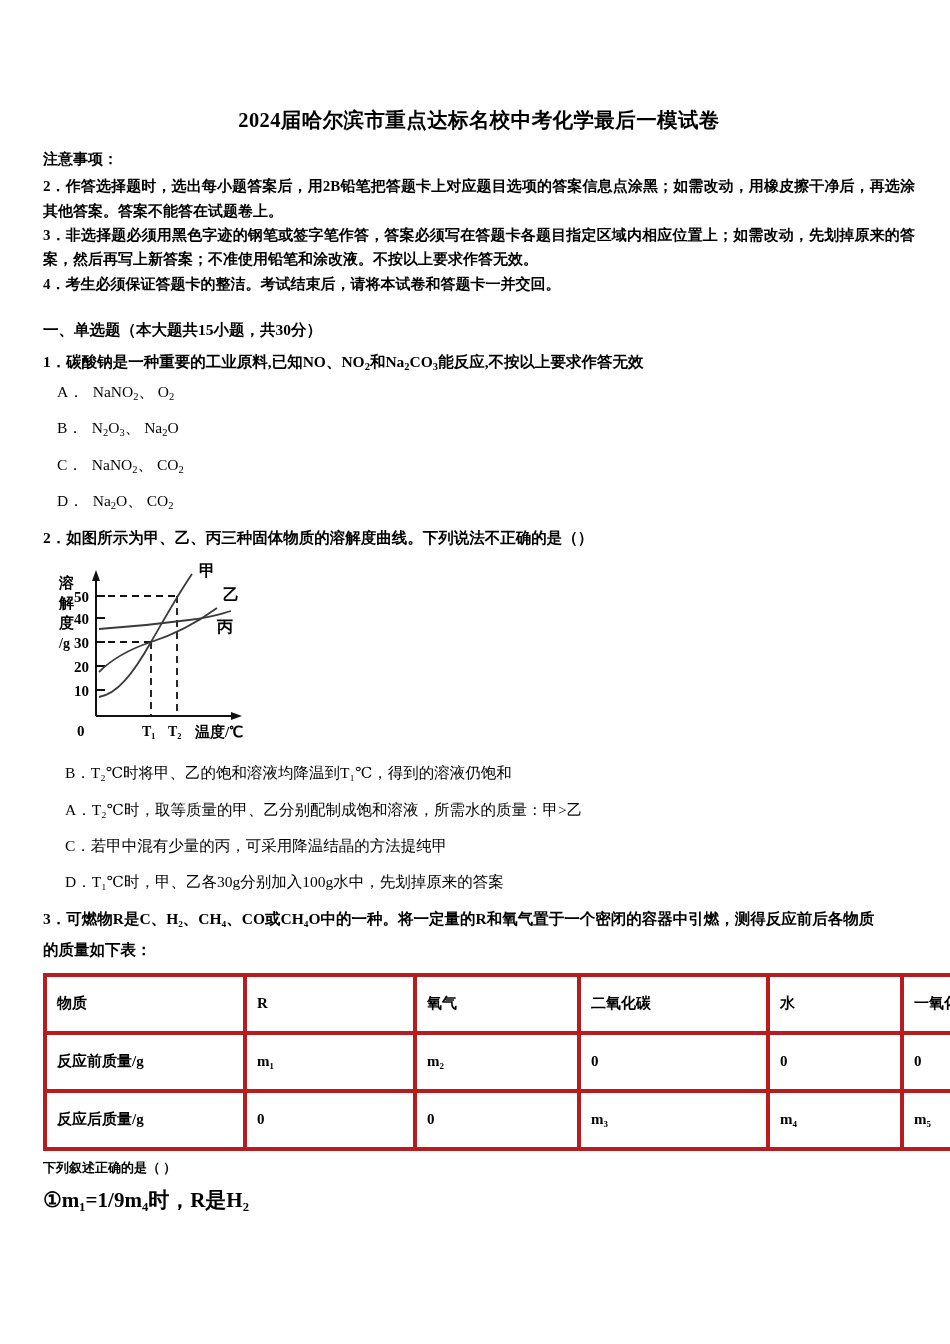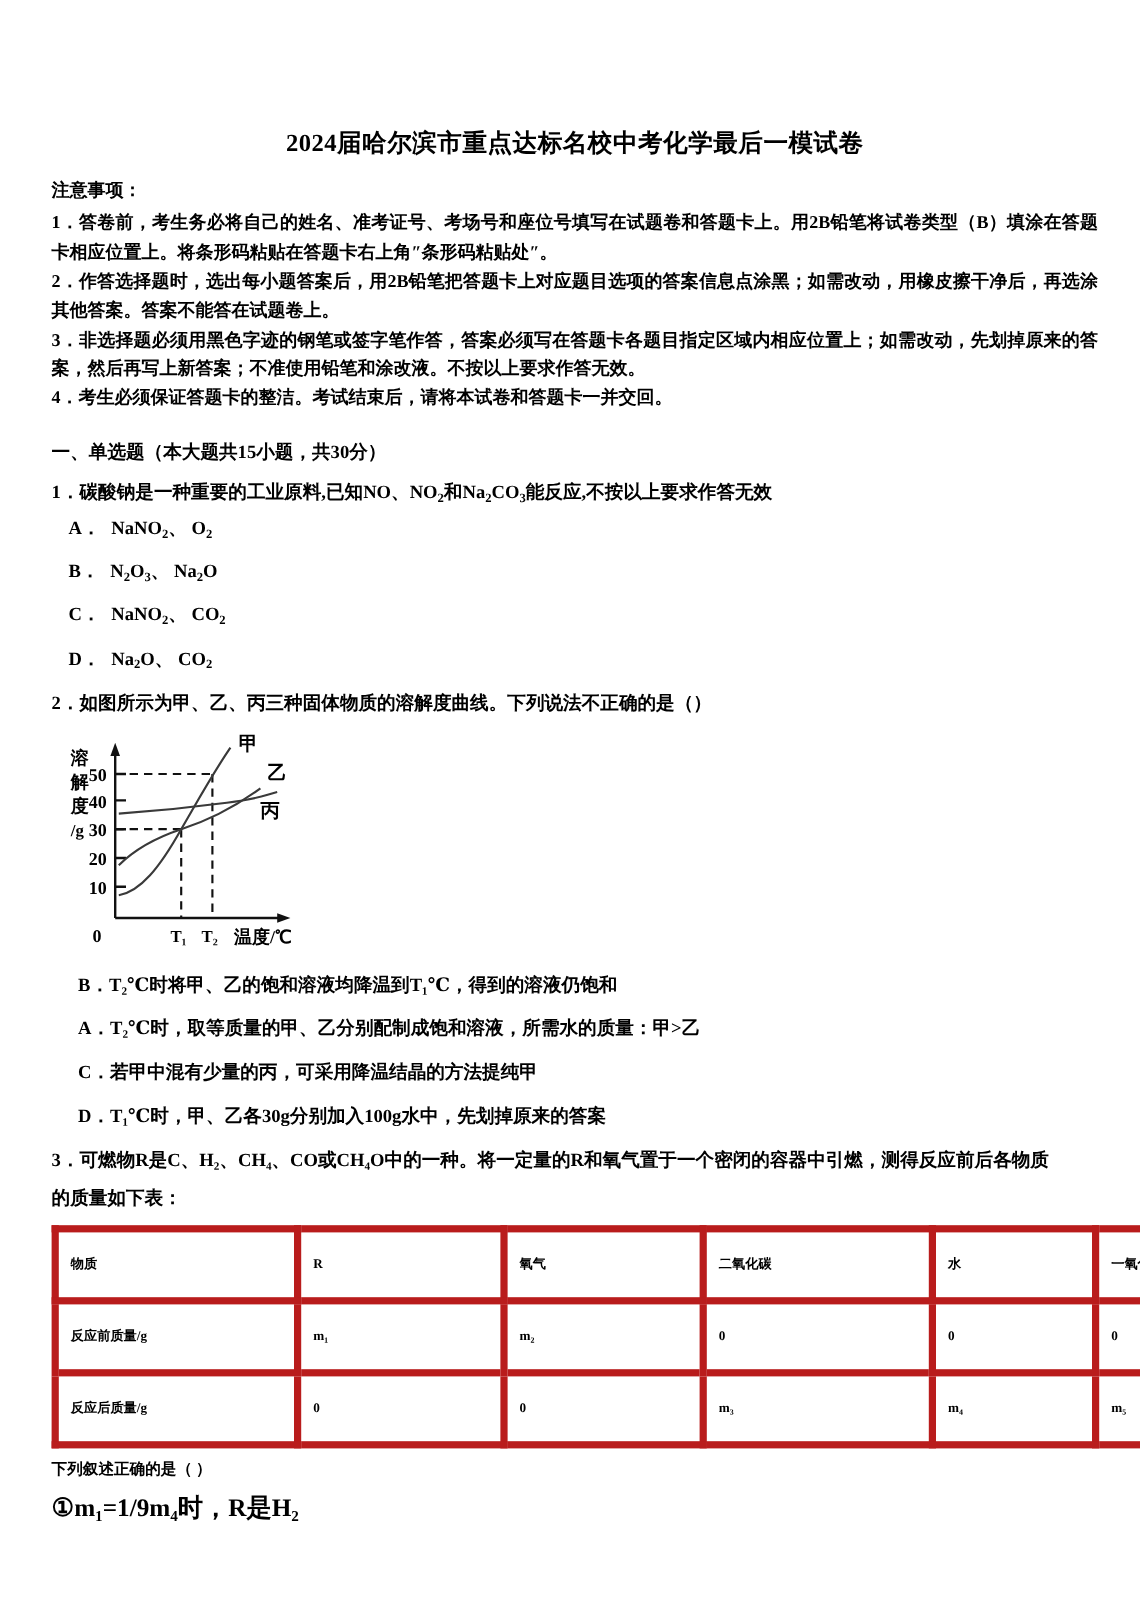--- a/index.html
+++ b/index.html
@@ -66,21 +66,21 @@
     font-weight: bold;
     font-size: 15.5px;
     line-height: 1.62;
     margin: 0 0 6px 0;
     text-align: justify;
     text-justify: inter-ideograph;
   }
   .q-stem.tight { margin-bottom: 2px; }
 
   .opt {
-    font-weight: bold;
+    font-weight: normal;
     font-size: 15.5px;
     line-height: 1.5;
     margin: 3px 0 13px 14px;
   }
   .opt-b {
     margin-left: 22px;
   }
   .opt-label { margin-right: 9px; }
 
   sub {
@@ -99,25 +99,25 @@
   .figure-wrap svg { display: block; }
 
   
   table.data-table {
     border-collapse: collapse;
     width: 872px;
     margin: 10px 0 6px 0;
     table-layout: fixed;
   }
   table.data-table td {
-    border: 6px solid #b91c1c;
+    border: 4px solid #b91c1c;
     height: 46px;
     padding: 4px 10px;
     font-weight: bold;
-    font-size: 11px;
+    font-size: 15px;
     vertical-align: middle;
     line-height: 1.3;
   }
   table.data-table tr:nth-child(2) td { border-bottom-width: 2px; }
   table.data-table td.c0 { width: 176px; }
   table.data-table td.c1 { width: 146px; }
   table.data-table td.c2 { width: 140px; }
   table.data-table td.c3 { width: 165px; }
   table.data-table td.c4 { width: 110px; }
   table.data-table td.c5 { width: 135px; }
@@ -135,21 +135,20 @@
 </head>
 <body>
 
 <div class="page">
   <div class="content">
 
     <h1 class="doc-title">2024届哈尔滨市重点达标名校中考化学最后一模试卷</h1>
 
     <div>
       <p class="notice-head">注意事项：</p>
-      <p class="notice-item">1．答卷前，考生务必将自己的姓名、准考证号、考场号和座位号填写在试题卷和答题卡上。用2B铅笔将试卷类型（B）填涂在答题卡相应位置上。将条形码粘贴在答题卡右上角″条形码粘贴处″。</p>
       <p class="notice-item">2．作答选择题时，选出每小题答案后，用2B铅笔把答题卡上对应题目选项的答案信息点涂黑；如需改动，用橡皮擦干净后，再选涂其他答案。答案不能答在试题卷上。</p>
       <p class="notice-item">3．非选择题必须用黑色字迹的钢笔或签字笔作答，答案必须写在答题卡各题目指定区域内相应位置上；如需改动，先划掉原来的答案，然后再写上新答案；不准使用铅笔和涂改液。不按以上要求作答无效。</p>
       <p class="notice-item">4．考生必须保证答题卡的整洁。考试结束后，请将本试卷和答题卡一并交回。</p>
     </div>
 
     <p class="section-head">一、单选题（本大题共15小题，共30分）</p>
 
     <div>
       <p class="q-stem"><span>1．碳酸钠是一种重要的工业原料,已知NO、NO</span><sub>2</sub><span>和Na</span><sub>2</sub><span>CO</span><sub>3</sub><span>能反应,不按以上要求作答无效</span></p>
 

